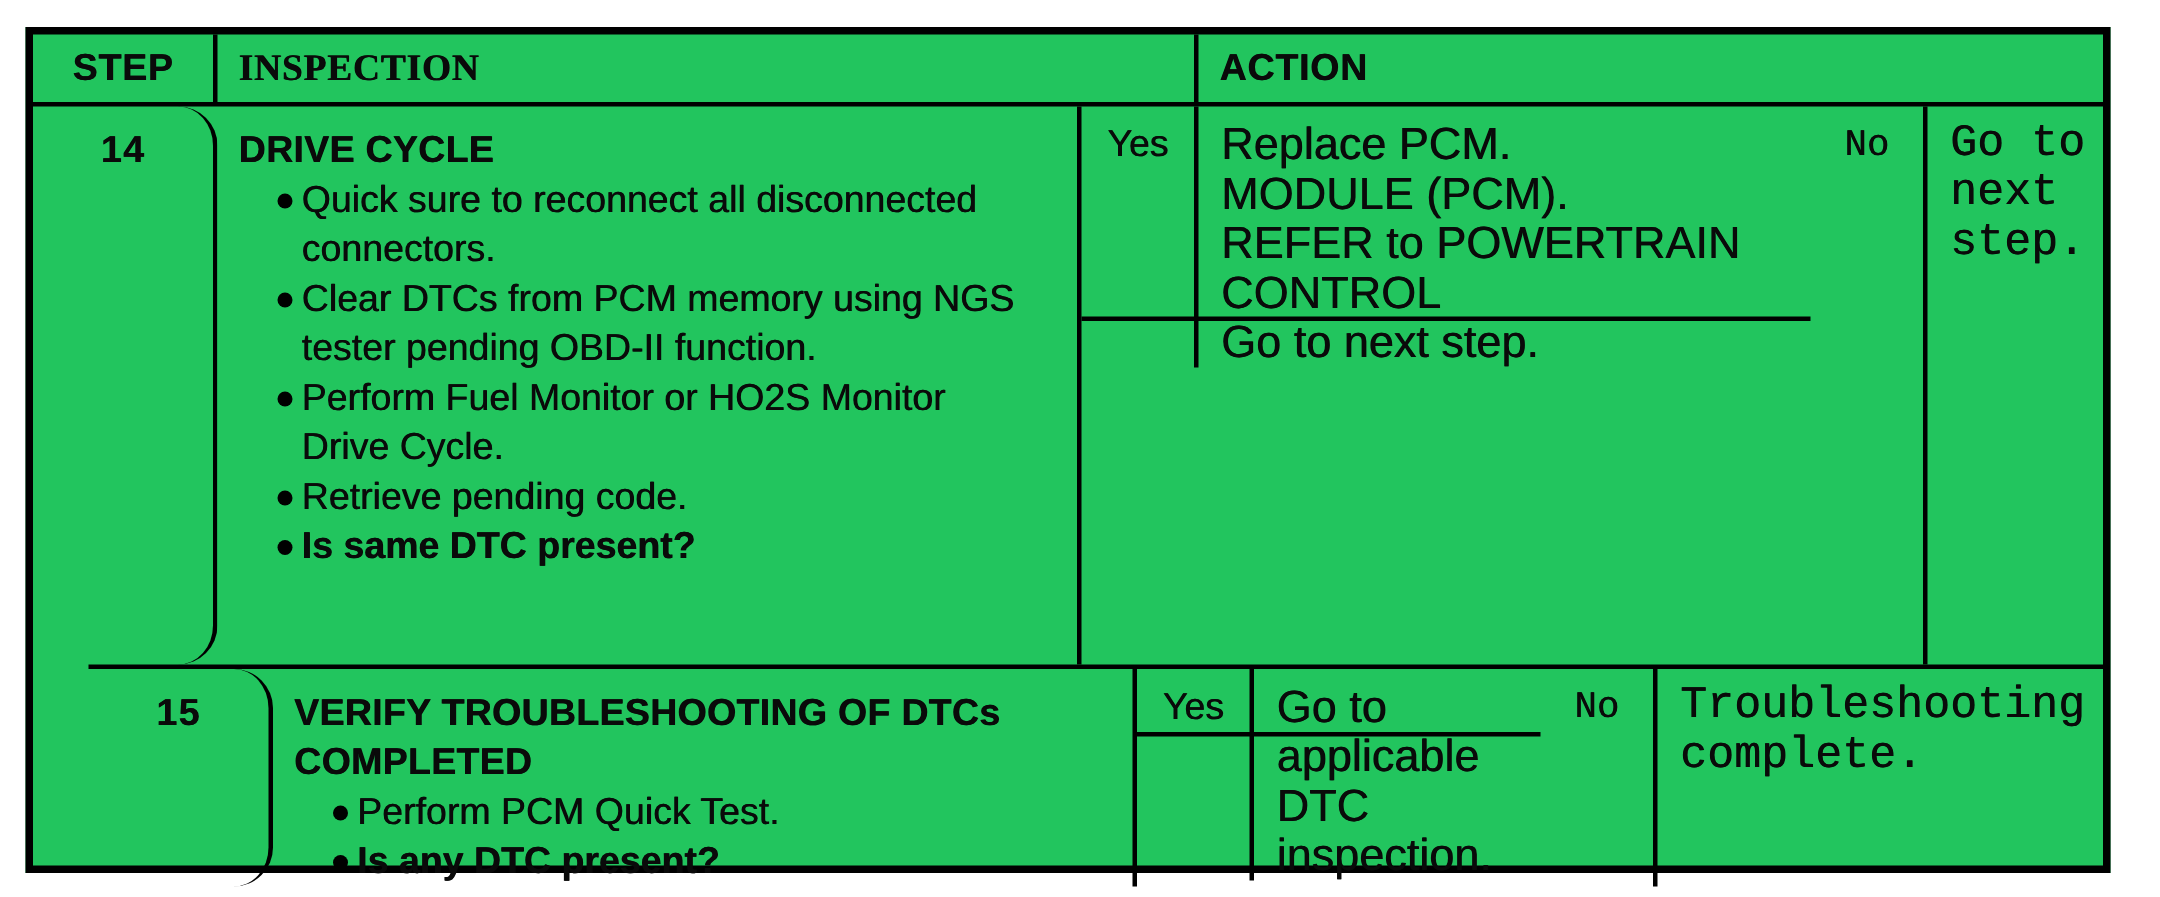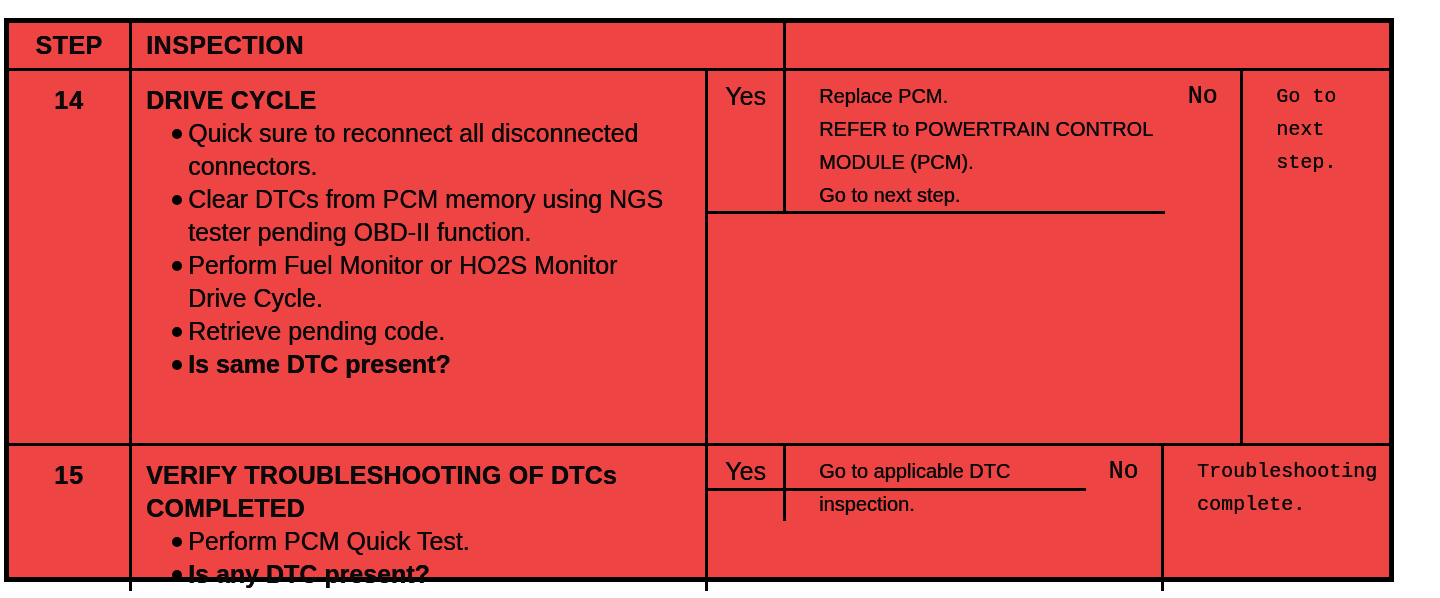--- a/index.html
+++ b/index.html
@@ -7,56 +7,56 @@
     width: 1440px; height: 598px;
     background: #ffffff;
     font-family: "Liberation Sans", "DejaVu Sans", sans-serif;
     color: #0a0a0a;
     overflow: hidden;
   }
   .page { position: relative; width: 1440px; height: 598px; }
 
   .ts-table {
     position: absolute;
-    left: 4px; top: 18px;
+    left: 17px; top: 18px;
     width: 1390px; height: 564px;
     border: 5px solid #000;
-    background: #ef4444;
+    background: #22c55e;
     text-shadow: 0.4px 0 0 currentColor; 
   }
 
   
   .header-row {
     display: grid;
     grid-template-columns: 123px 654px 1fr;
     height: 48px;
     border-bottom: 3px solid #000;
   }
   .hcell {
     display: flex; align-items: center;
     font-weight: bold; font-size: 25px; letter-spacing: 0.5px;
   }
   .h-step  { justify-content: center; border-right: 3px solid #000; }
-  .h-insp  { padding-left: 14px; border-right: 3px solid #000; }
+  .h-insp  { padding-left: 14px; border-right: 3px solid #000; font-family: Liberation Serif, serif; }
   .h-action{ padding-left: 14px; }
 
   
   .body-row {
     display: grid;
     grid-template-columns: 123px 576px 1fr;
   }
   .body-row + .body-row { border-top: 3px solid #000; }
   .row-14 { height: 372px; }
-  .row-15 { height: 108px; }
+  .row-15 { height: 108px; margin-left: 37px; }
 
   .step-cell {
     border-right: 3px solid #000;
     text-align: center;
     padding-top: 15px;
-    font-size: 25px; font-weight: bold; letter-spacing: 1px;
+    font-size: 25px; font-weight: bold; letter-spacing: 1px; border-radius: 26px;
   }
   .insp-cell {
     border-right: 3px solid #000;
     padding: 13px 24px 0 14px;
     font-size: 25px; line-height: 33px;
   }
   .insp-title { font-weight: bold; letter-spacing: 0.2px; }
 
   .bullet { display: flex; }
   .bullet.bold .btxt { font-weight: bold; }
@@ -77,33 +77,34 @@
   .row-15 .sub-yes { height: 45px; }
   .sub-no { flex: 1; font-family: Liberation Mono, monospace; }
 
   .yn-cell {
     border-right: 3px solid #000;
     text-align: center;
     padding-top: 9px;
     font-size: 25px; line-height: 33px;
   }
   .action-cell {
-    padding: 9px 12px 0 33px;
-    font-size: 20px; line-height: 33px;
+    padding: 9px 12px 0 15px;
+    font-size: 30px; line-height: 33px;
   }
 </style>
 </head>
 <body>
 
 <div class="page">
   <div class="ts-table">
 
     <div class="header-row">
       <div class="hcell h-step">STEP</div>
       <div class="hcell h-insp">INSPECTION</div>
+      <div class="hcell h-action">ACTION</div>
     </div>
 
     <div id="rows">
   <div class="body-row row-14">
     <div class="step-cell">14</div>
     <div class="insp-cell">
       <div class="insp-title">DRIVE CYCLE</div>
       <div>
               <div class="bullet">
                 <span class="dot"></span>
@@ -125,22 +126,22 @@
                 <span class="dot"></span>
                 <span class="btxt">Is same DTC present?</span>
               </div>
             </div>
     </div>
     <div class="yn-action">
       <div class="sub sub-yes">
         <div class="yn-cell">Yes</div>
         <div class="action-cell">
                 <div>Replace PCM.</div>
+                <div>MODULE (PCM).</div>
                 <div>REFER to POWERTRAIN CONTROL</div>
-                <div>MODULE (PCM).</div>
                 <div>Go to next step.</div>
               </div>
       </div>
       <div class="sub sub-no">
         <div class="yn-cell">No</div>
         <div class="action-cell">
                 <div>Go to next step.</div>
               </div>
       </div>
     </div>

